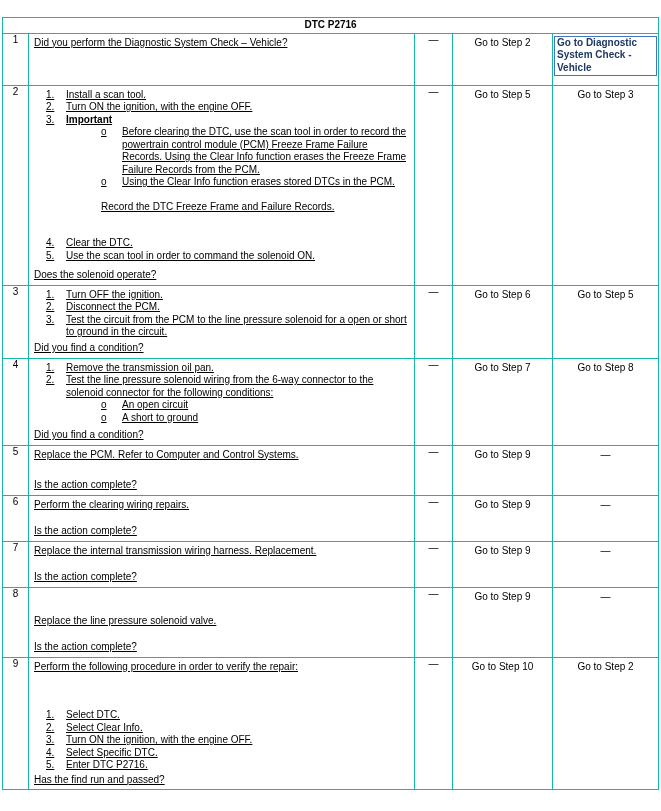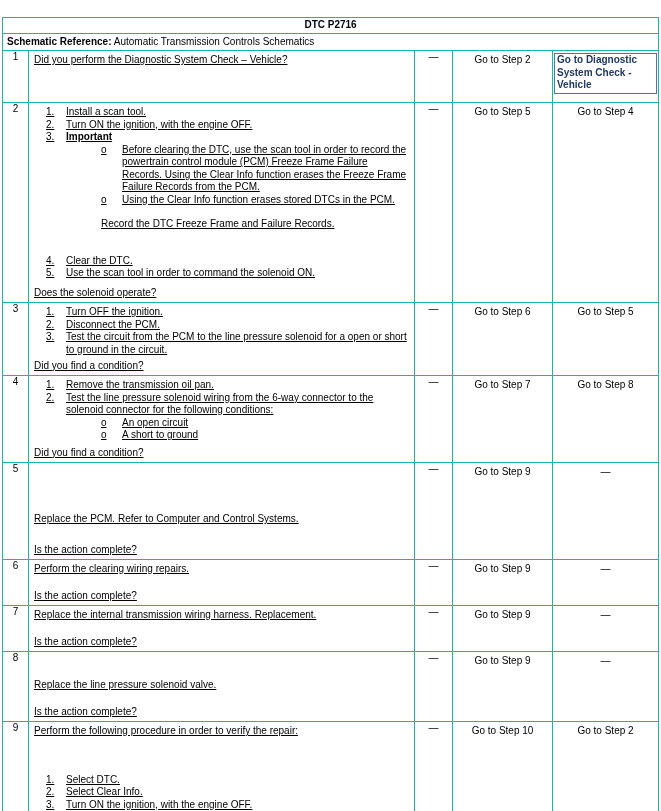--- a/index.html
+++ b/index.html
@@ -59,21 +59,21 @@
     padding: 0 2px 1px 2px;
     text-align: left;
     font-weight: bold;
   }
 
   
   .row-1 .action-inner { min-height: 45px; }
   .row-2 .action-inner { min-height: 193px; }
   .row-3 .action-inner { min-height: 66px; }
   .row-4 .action-inner { min-height: 80px; }
-  .row-5 .action-inner { min-height: 43px; margin-top: 47px; }
+  .row-5 .action-inner { min-height: 43px; }
   .row-6 .action-inner { min-height: 39px; }
   .row-7 .action-inner { min-height: 39px; }
   .row-8 .action-inner { min-height: 39px; margin-top: 24px; }
   .row-9 .action-inner { min-height: 122px; }
 </style>
 </head>
 <body>
 
 <div class="page">
   <table class="dtc">
@@ -81,25 +81,20 @@
       <col style="width:26px">
       <col style="width:386px">
       <col style="width:38px">
       <col style="width:100px">
       <col style="width:106px">
     </colgroup>
     <thead>
       <tr>
         <th class="title-cell" colspan="5">DTC P2716</th>
       </tr>
-      <tr>
-        <td class="schematic-cell" colspan="5">
-          <span class="bold">Schematic Reference:</span><span> Automatic Transmission Controls Schematics</span>
-        </td>
-      </tr>
     </thead>
     <tbody id="rows">
         <tr class="step-row row-1">
           <td class="c-step">1</td>
           <td class="c-action">
             <div class="action-inner">
               <div class="para">Did you perform the Diagnostic System Check – Vehicle?</div>
             </div>
           </td>
           <td class="c-values">—</td>
@@ -142,21 +137,21 @@
               </div>
               <div class="li lvl1">
                 <span class="marker">5.</span>
                 <span class="li-text">Use the scan tool in order to command the solenoid ON.</span>
               </div>
               <div class="question">Does the solenoid operate?</div>
             </div>
           </td>
           <td class="c-values">—</td>
           <td class="c-yes"><span class="goto">Go to Step 5</span></td>
-          <td class="c-no"><span class="goto">Go to Step 4</span></td>
+          <td class="c-no"><span class="goto">Go to Step 3</span></td>
         </tr>
         <tr class="step-row row-3">
           <td class="c-step">3</td>
           <td class="c-action">
             <div class="action-inner">
               <div class="li lvl1">
                 <span class="marker">1.</span>
                 <span class="li-text">Turn OFF the ignition.</span>
               </div>
               <div class="li lvl1">

